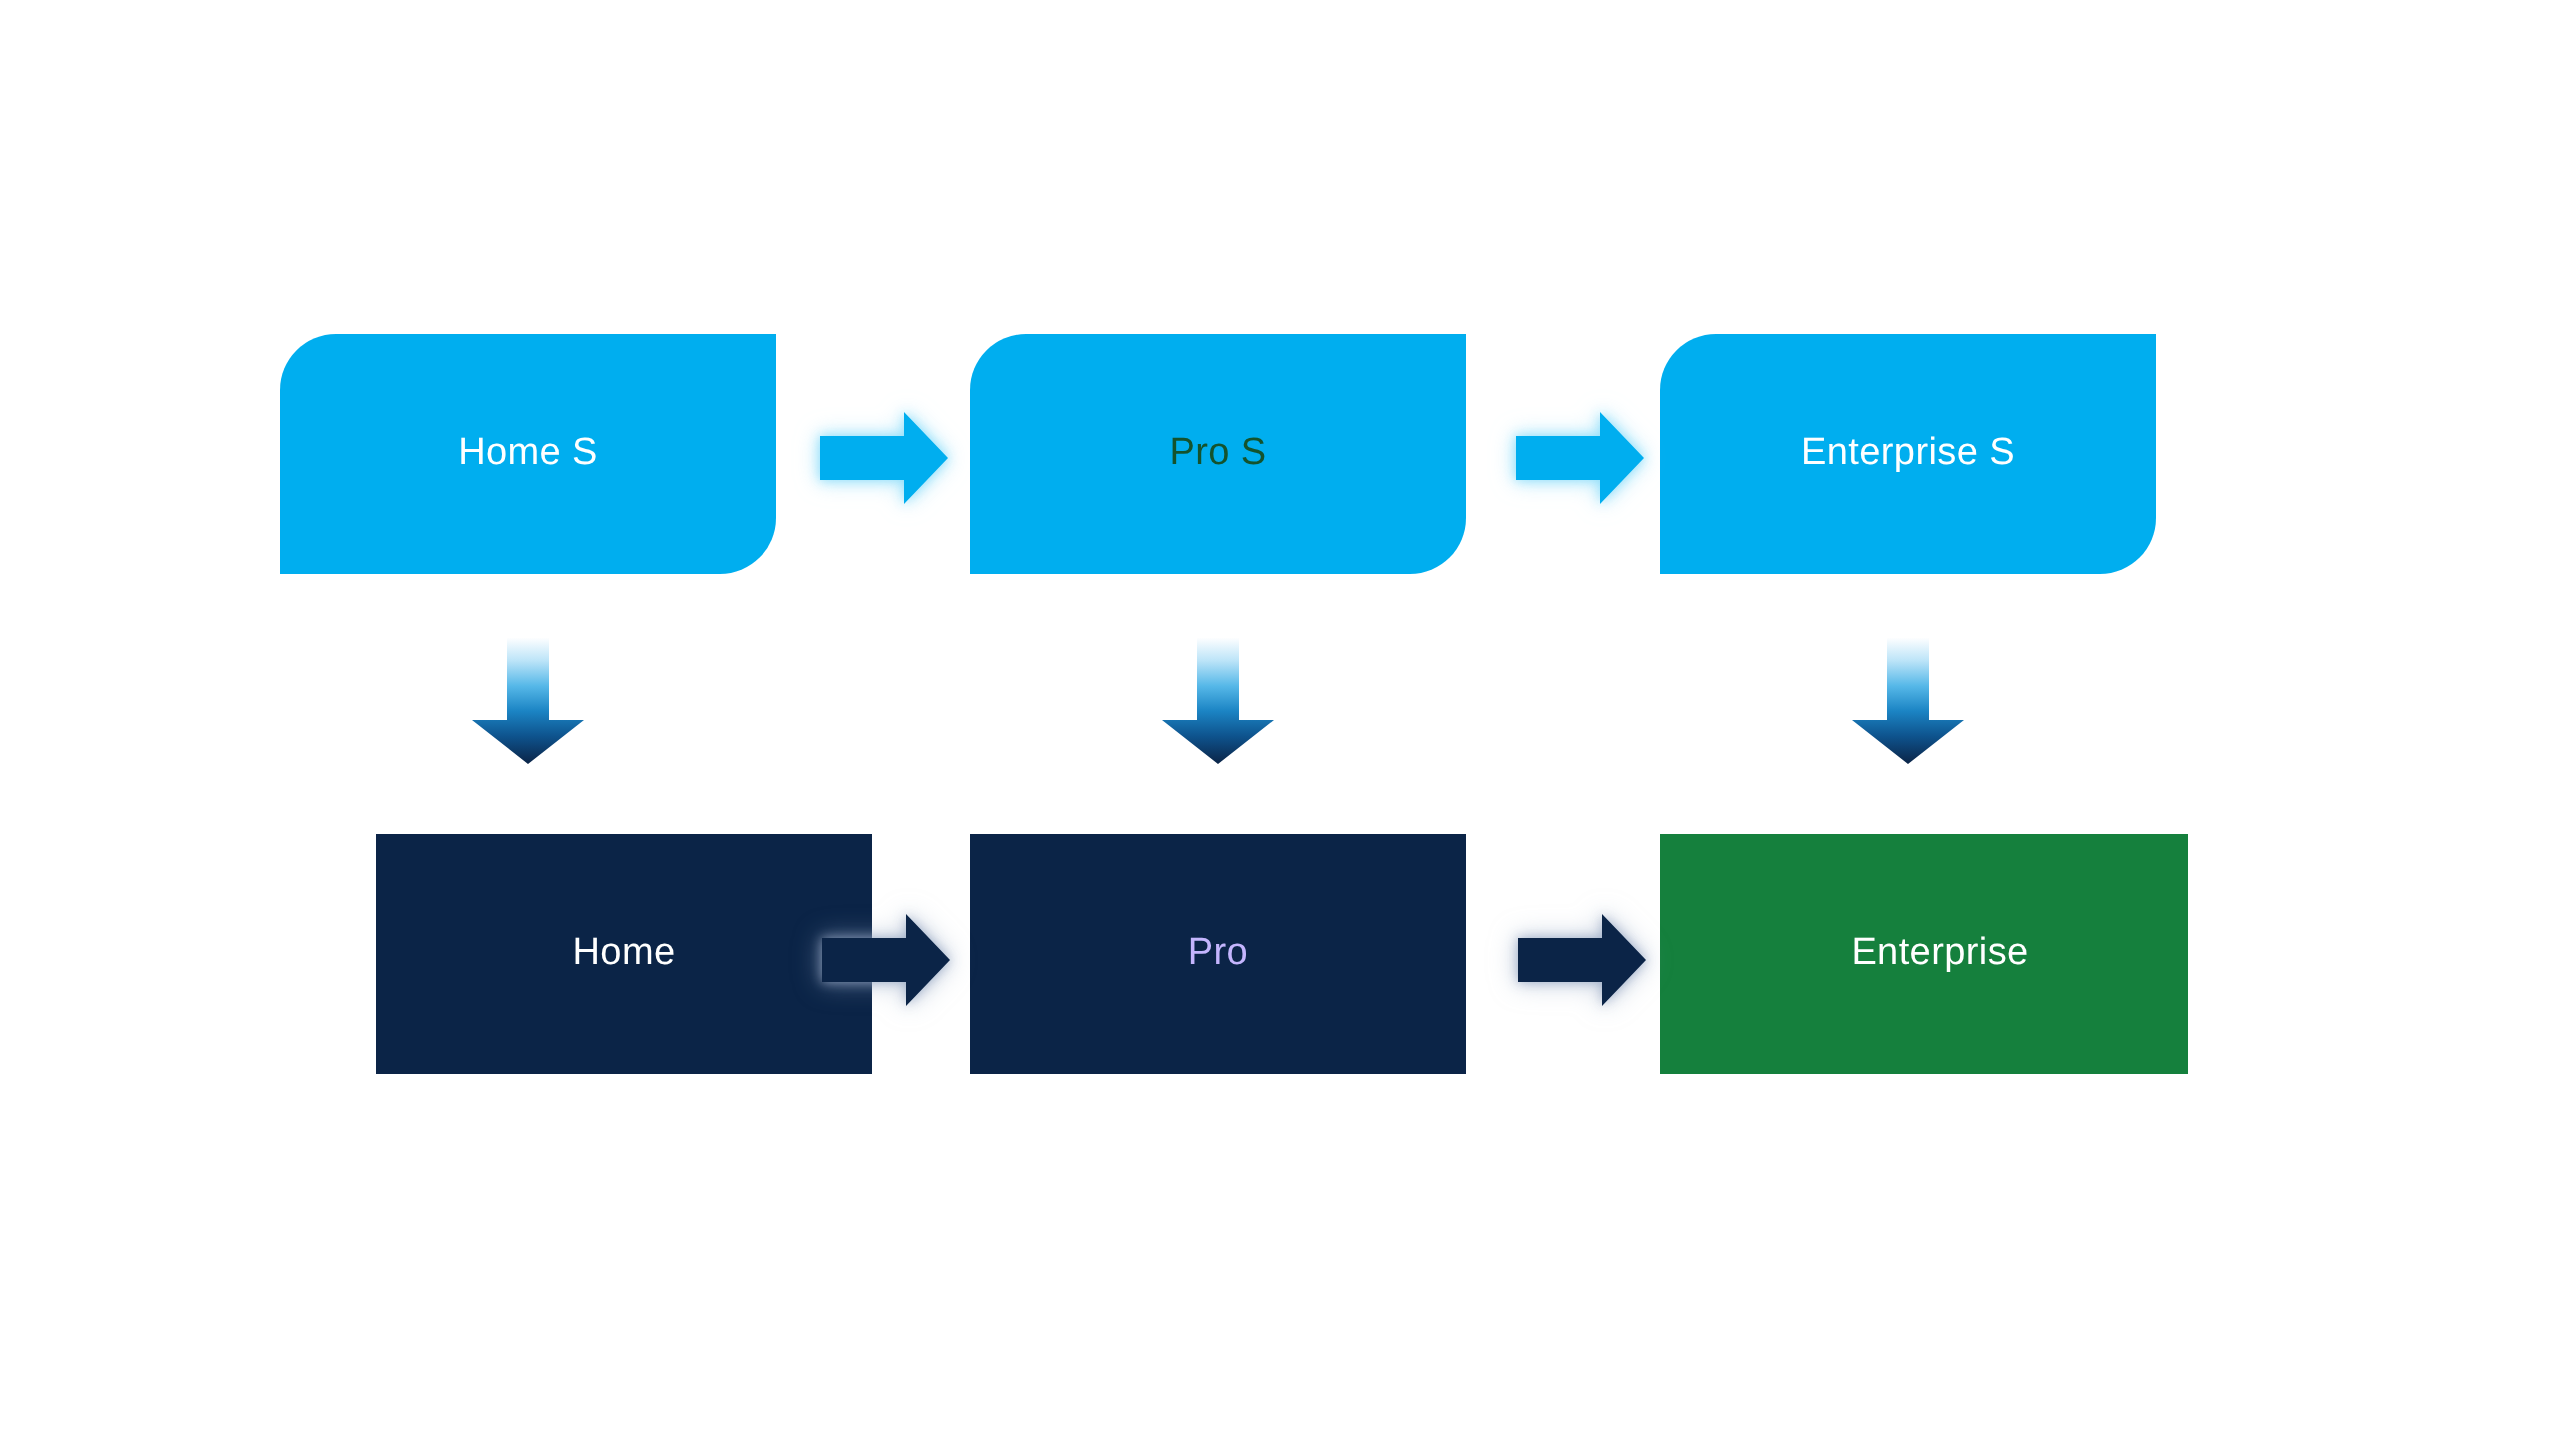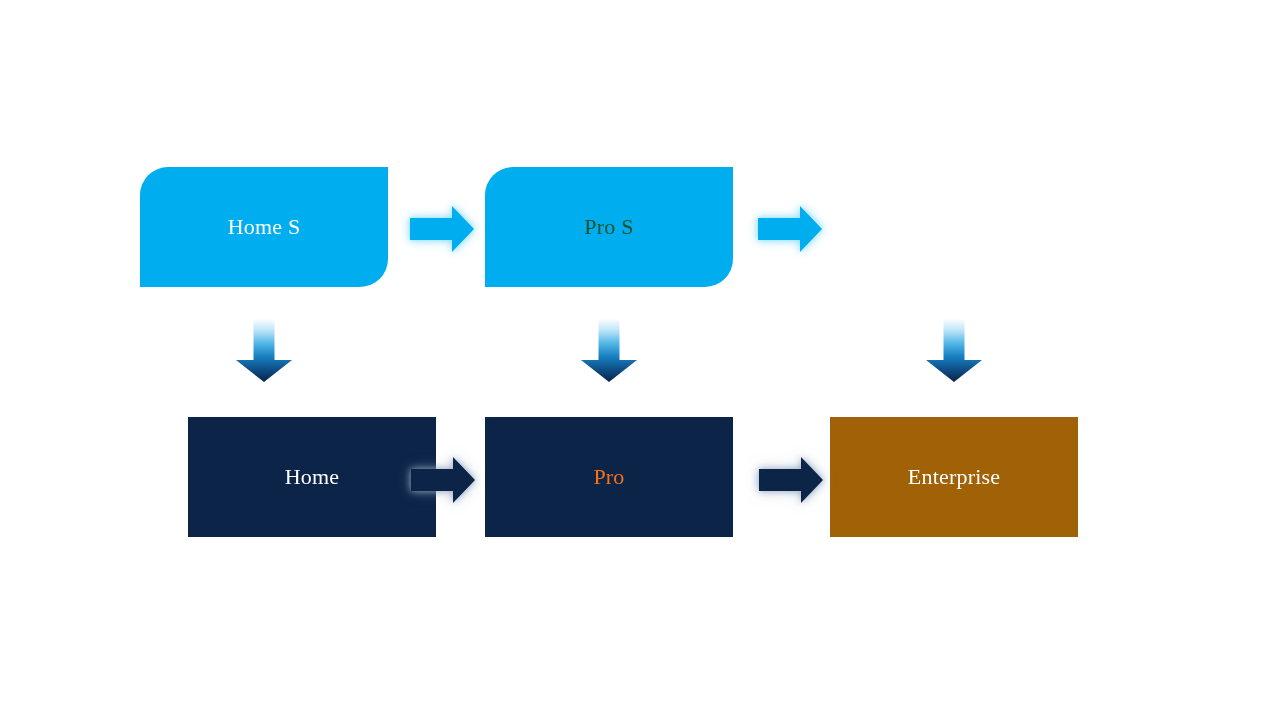--- a/index.html
+++ b/index.html
@@ -21,23 +21,22 @@
   }
   .box {
     position: absolute;
     width: 248px;
     height: 120px;
     display: flex;
     align-items: center;
     justify-content: center;
   }
   .box .label {
-    font-size: 22px;
+    font-size: 19px;
     letter-spacing: 0.2px;
-    font-family: Liberation Serif, serif;
   }
   .box.top-row {
     top: 167px;
     border-radius: 28px 0 28px 0;
   }
   .box.bottom-row {
     top: 417px;
   }
   .col-1 { left: 140px; }
   .col-2 { left: 485px; }
@@ -97,20 +96,23 @@
       </linearGradient>
     </defs>
   </svg>
 
   <div class="box top-row col-1" style="background-color: rgb(0, 174, 239); color: rgb(255, 255, 255);">
     <span class="label">Home S</span>
   </div>
   <div class="box top-row col-2" style="background-color: rgb(0, 174, 239); color: #14532d;">
     <span class="label">Pro S</span>
   </div>
+  <div class="box top-row col-3" style="background-color: rgb(0, 174, 239); color: rgb(255, 255, 255);">
+    <span class="label">Enterprise S</span>
+  </div>
 
   <svg class="h-arrow light h-gap-1" viewBox="0 0 64 46">
     <polygon points="0,12 42,12 42,0 64,23 42,46 42,34 0,34" fill="#00AEEF"></polygon>
   </svg>
   <svg class="h-arrow light h-gap-2" viewBox="0 0 64 46">
     <polygon points="0,12 42,12 42,0 64,23 42,46 42,34 0,34" fill="#00AEEF"></polygon>
   </svg>
 
   <svg class="v-arrow v-col-1" viewBox="0 0 56 63">
     <polygon points="17.5,0 38.5,0 38.5,41 56,41 28,63 0,41 17.5,41" fill="url(#downArrowGradient)"></polygon>
@@ -118,24 +120,24 @@
   <svg class="v-arrow v-col-2" viewBox="0 0 56 63">
     <polygon points="17.5,0 38.5,0 38.5,41 56,41 28,63 0,41 17.5,41" fill="url(#downArrowGradient)"></polygon>
   </svg>
   <svg class="v-arrow v-col-3" viewBox="0 0 56 63">
     <polygon points="17.5,0 38.5,0 38.5,41 56,41 28,63 0,41 17.5,41" fill="url(#downArrowGradient)"></polygon>
   </svg>
 
   <div class="box bottom-row col-1" style="background-color: rgb(11, 36, 71); color: rgb(255, 255, 255); margin-left: 48px;">
     <span class="label">Home</span>
   </div>
-  <div class="box bottom-row col-2" style="background-color: rgb(11, 36, 71); color: #f97316;">
+  <div class="box bottom-row col-2" style="background-color: rgb(11, 36, 71); color: #c4b5fd;">
     <span class="label">Pro</span>
   </div>
-  <div class="box bottom-row col-3" style="background-color: #a16207; color: rgb(255, 255, 255);">
+  <div class="box bottom-row col-3" style="background-color: #15803d; color: rgb(255, 255, 255); padding-left: 16px;">
     <span class="label">Enterprise</span>
   </div>
 
   <svg class="h-arrow dark h-gap-1" viewBox="0 0 64 46">
     <polygon points="0,12 42,12 42,0 64,23 42,46 42,34 0,34" fill="#0B2447"></polygon>
   </svg>
   <svg class="h-arrow dark h-gap-2" viewBox="0 0 64 46">
     <polygon points="0,12 42,12 42,0 64,23 42,46 42,34 0,34" fill="#0B2447"></polygon>
   </svg>
 

